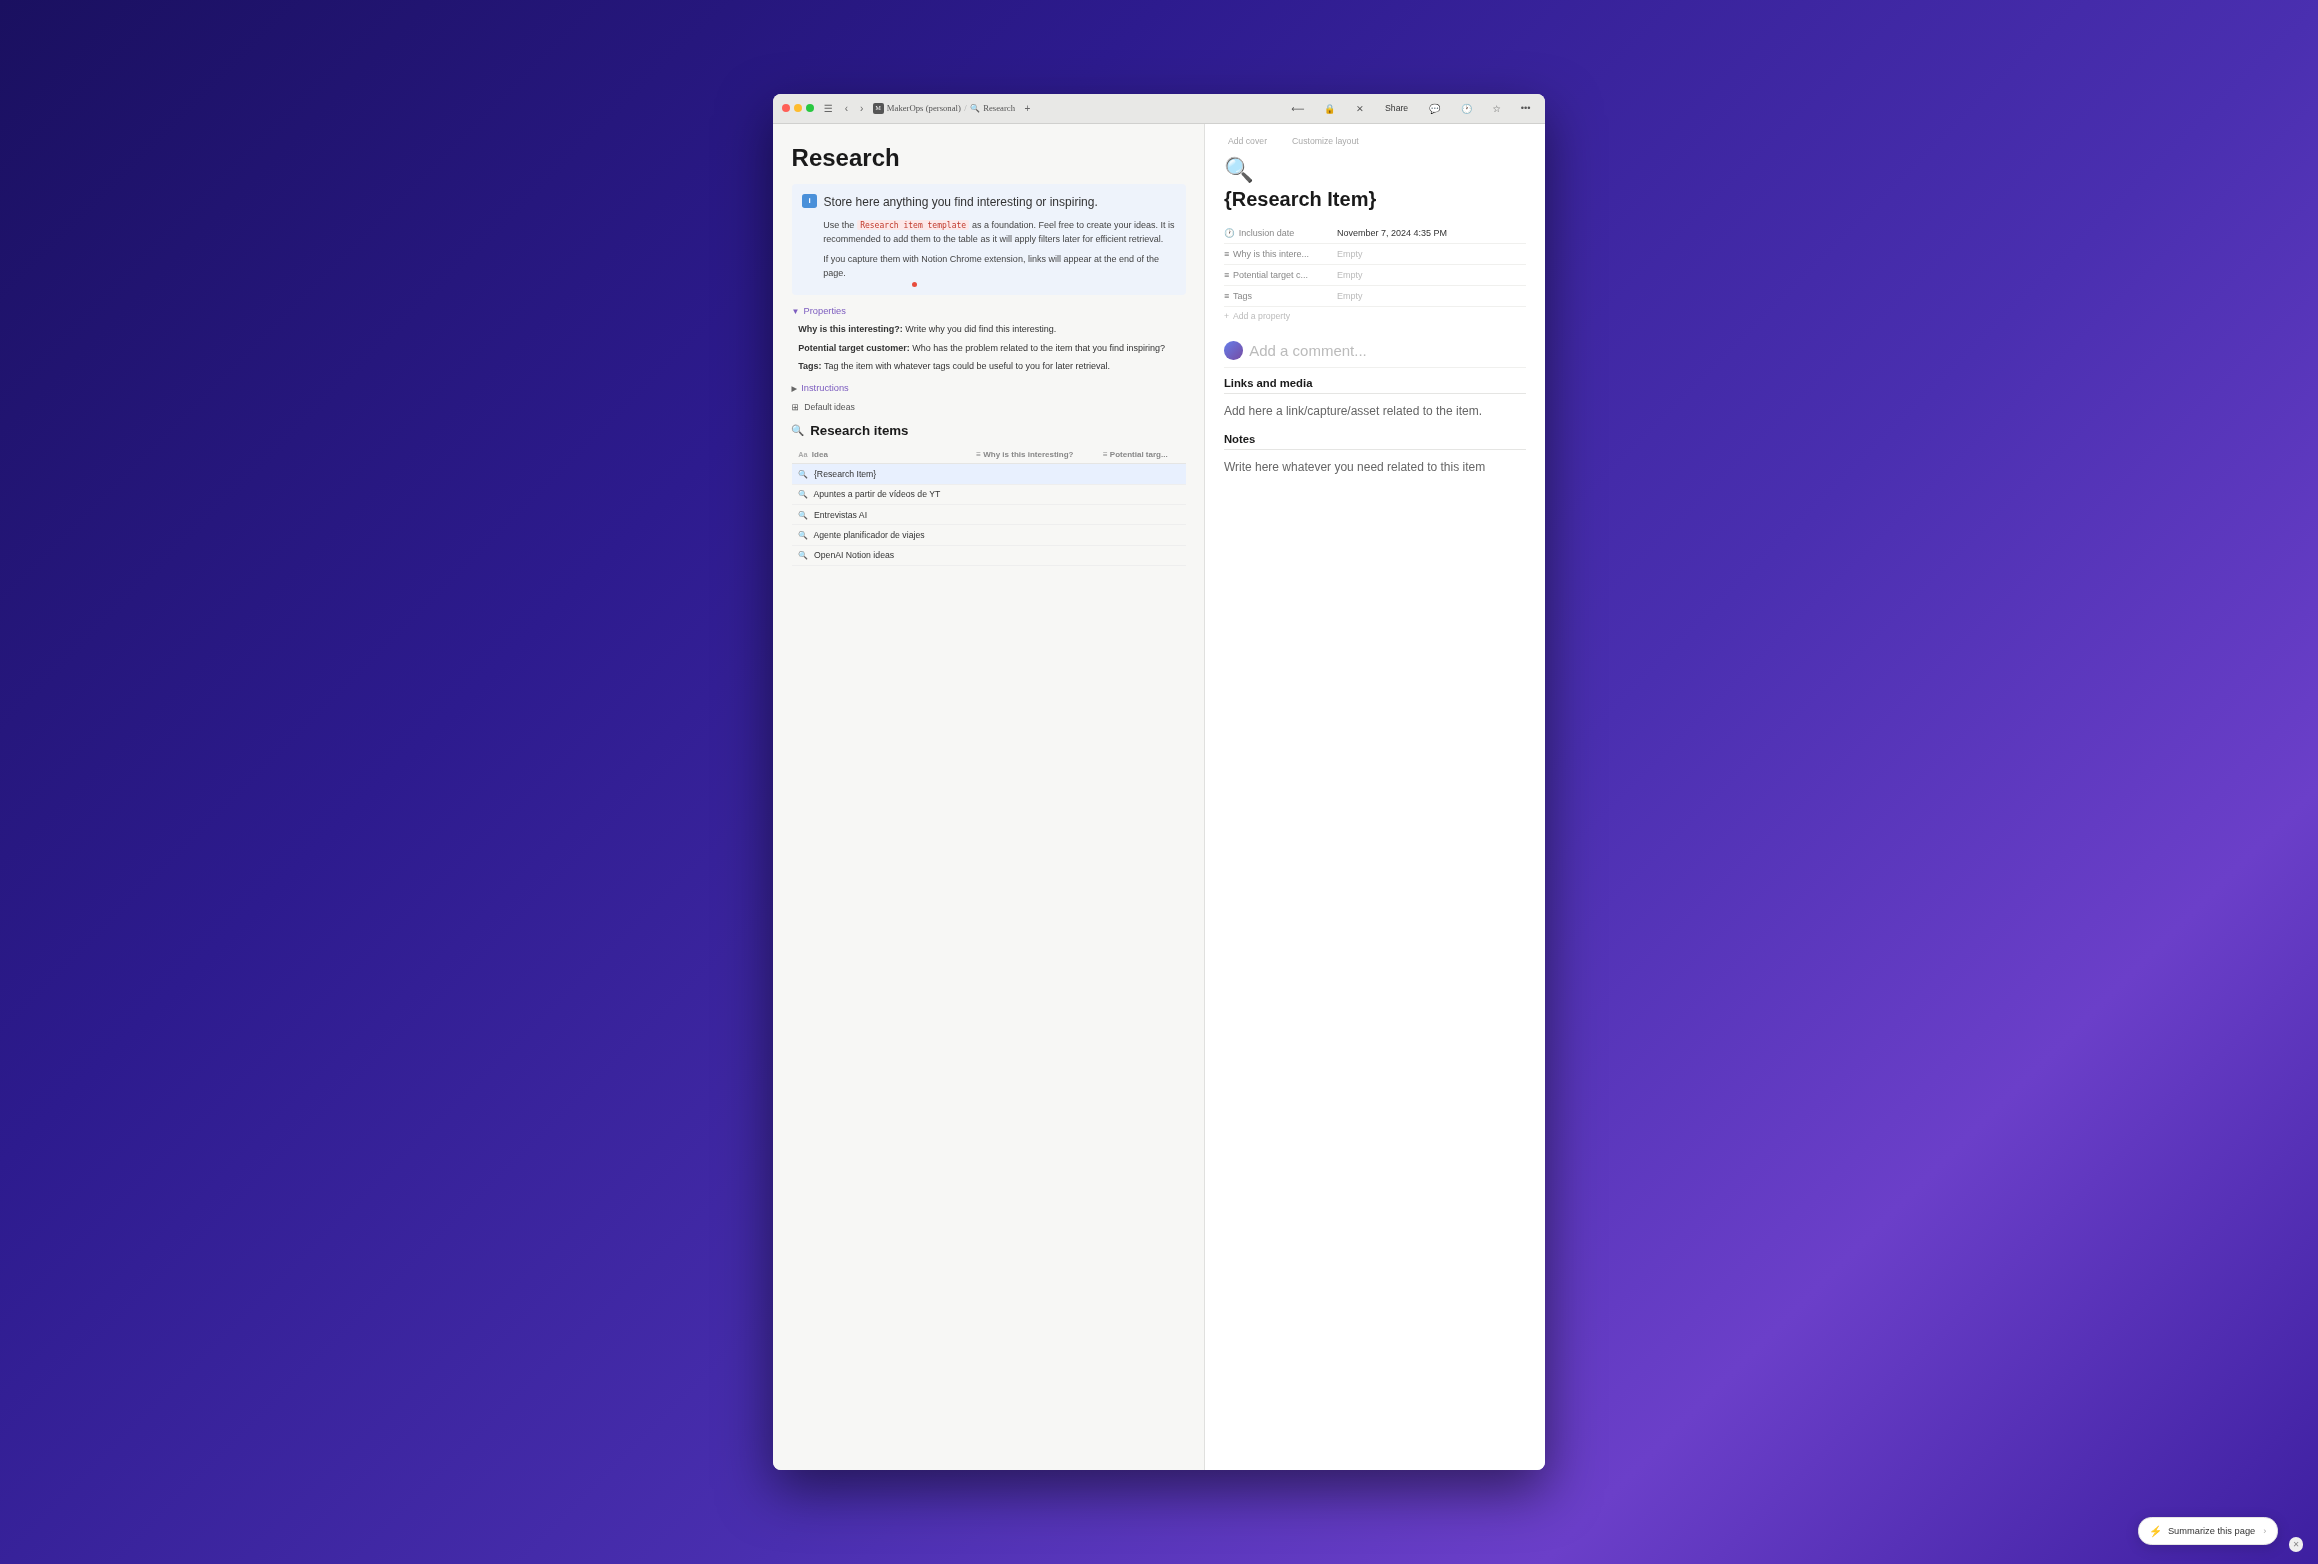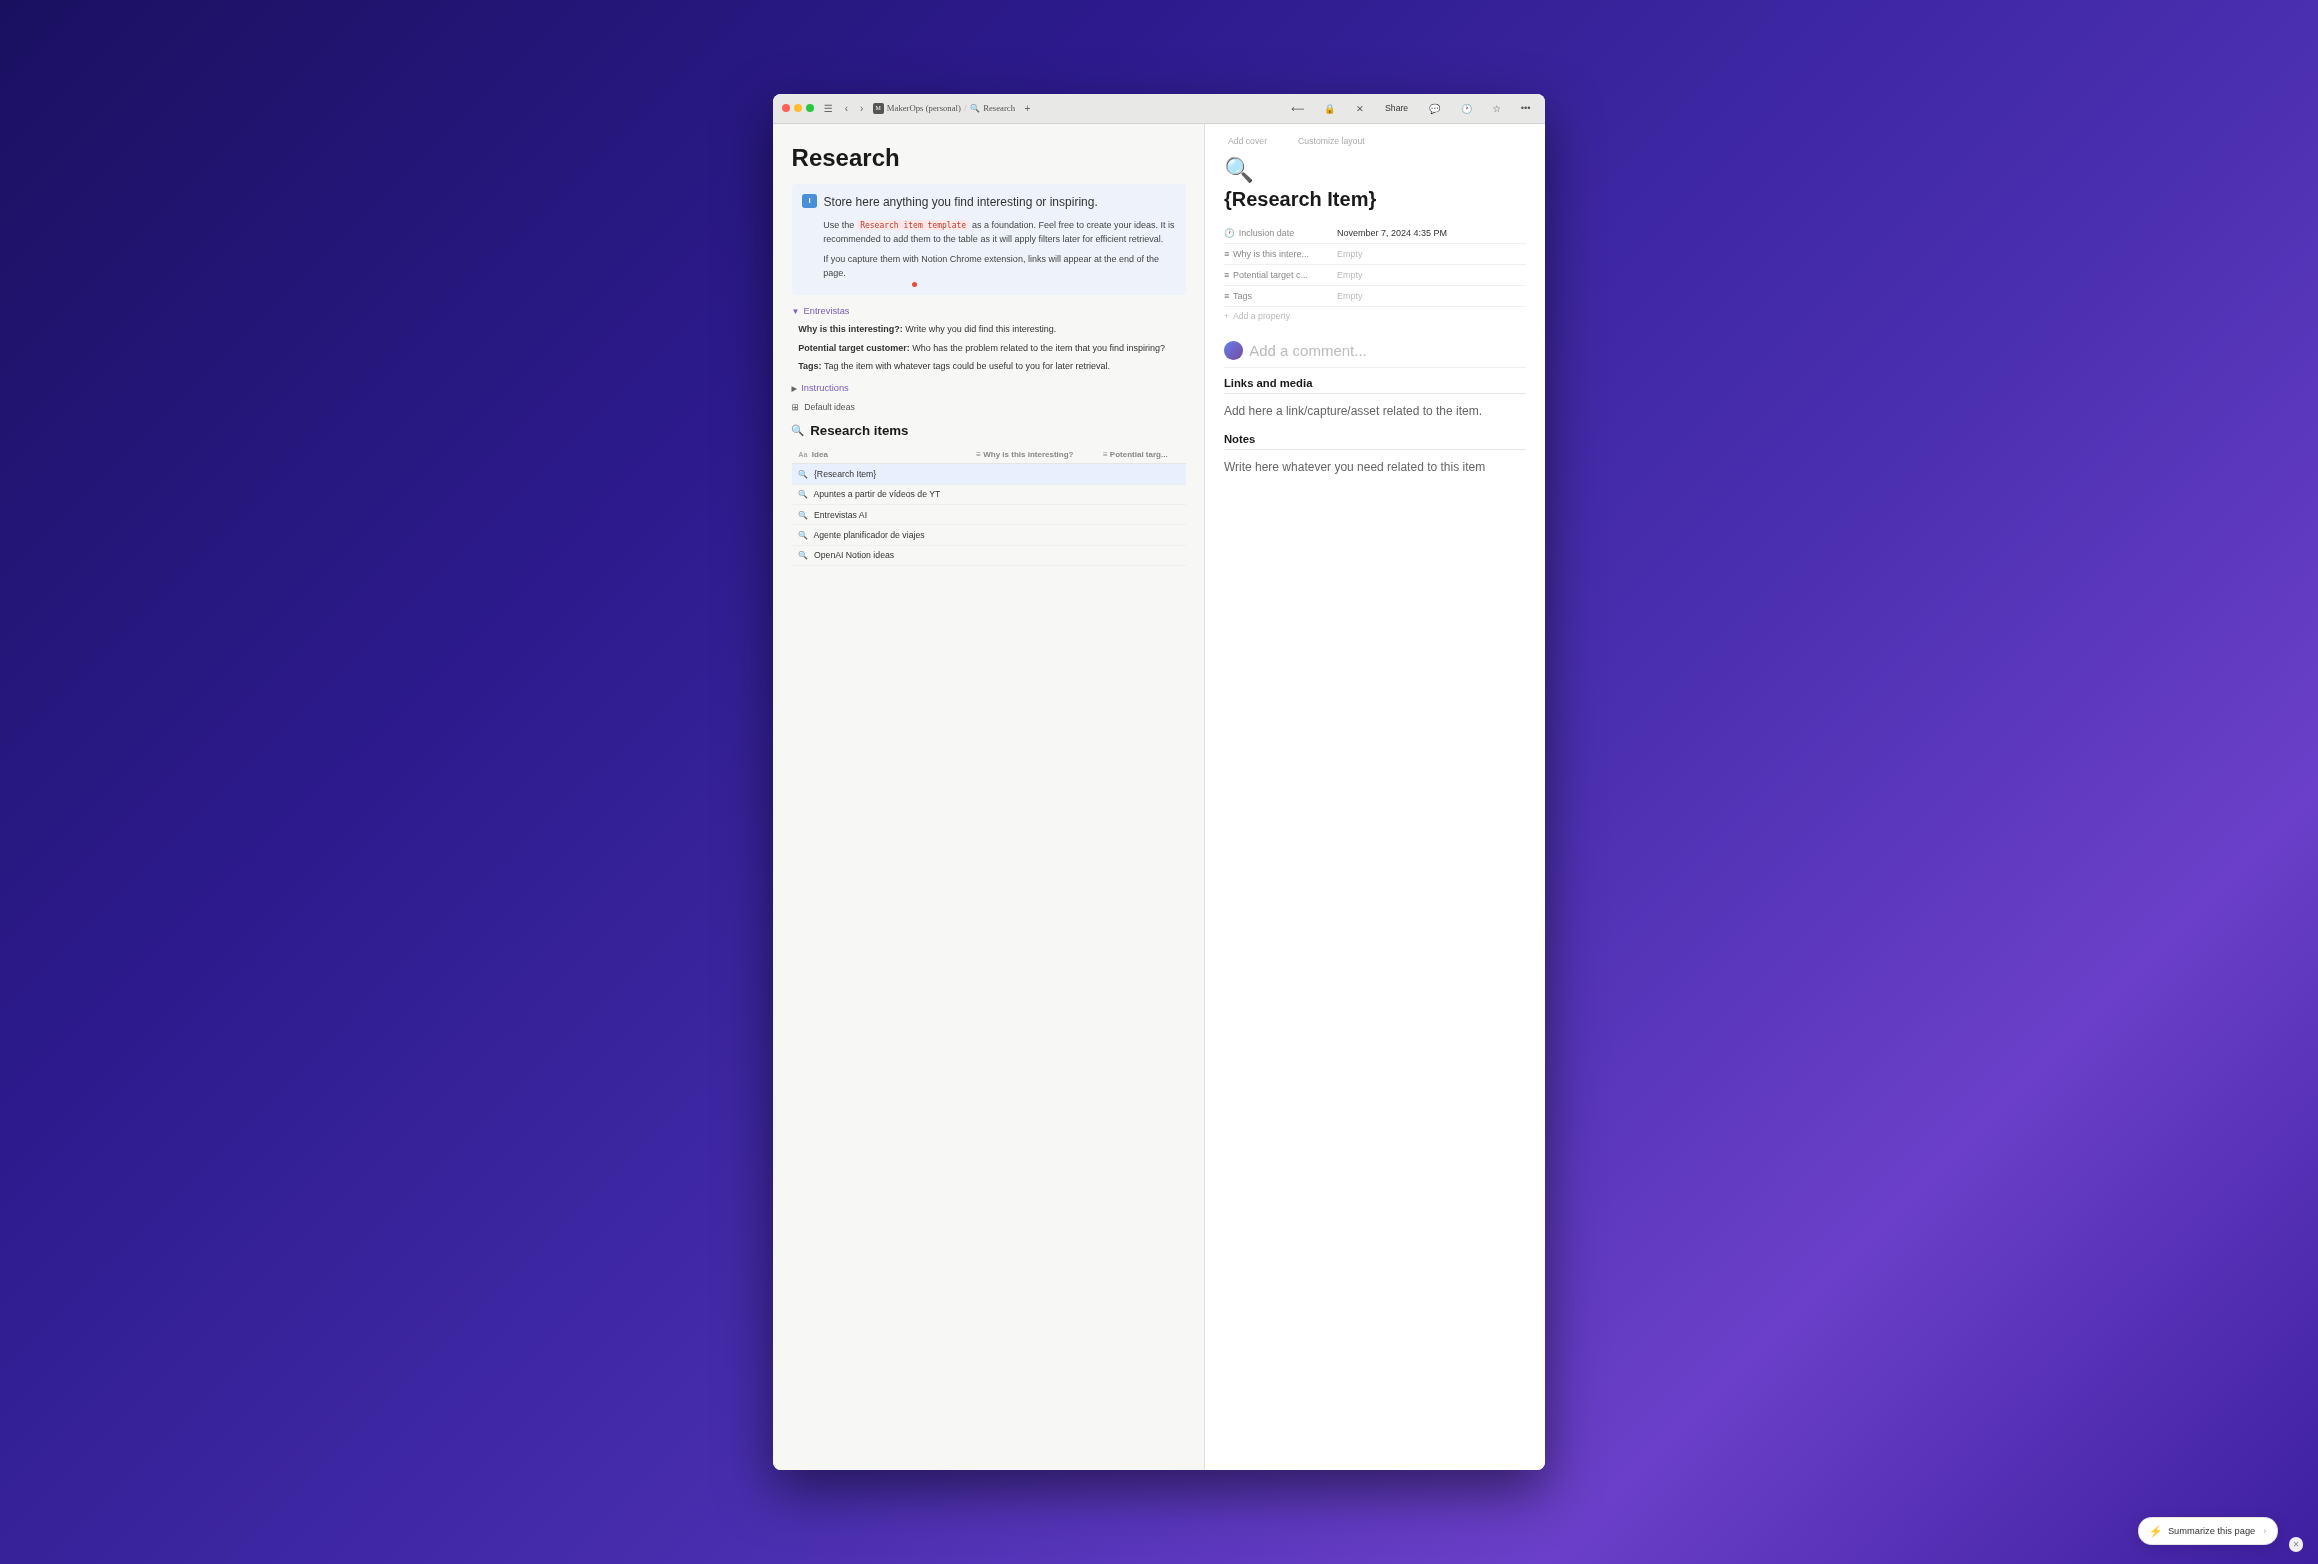--- a/index.html
+++ b/index.html
@@ -260,21 +260,21 @@
     
     .right-panel {
       width: 44%;
       overflow-y: auto;
       background: #ffffff;
       padding: 10.7px 18.6px;
     }
     .right-top-actions {
       display: flex;
       align-items: flex-start;
-      gap: 23px;
+      gap: 17px;
       margin-bottom: 8px;
       color: #999;
       font-size: 8.7px;
     }
     .right-top-btn {
       background: none;
       border: none;
       cursor: pointer;
       color: #aaa;
       font-size: 8.7px;
@@ -440,21 +440,21 @@
           <span>Use the</span>
           <span class="code-link">Research item template</span>
           <span>as a foundation. Feel free to create your ideas. It is recommended to add them to the table as it will apply filters later for efficient retrieval.</span>
         </div>
         <div class="info-subtext">If you capture them with Notion Chrome extension, links will appear at the end of the page.</div>
         <div class="red-dot"></div>
       </div>
 
       <div class="section-toggle">
         <span class="toggle-arrow">▼</span>
-        <span>Entrevistas</span>
+        <span>Properties</span>
       </div>
       <div class="properties-section">
         <div class="prop-row">
           <span class="prop-label">Why is this interesting?:</span>
           <span>Write why you did find this interesting.</span>
         </div>
         <div class="prop-row">
           <span class="prop-label">Potential target customer:</span>
           <span>Who has the problem related to the item that you find inspiring?</span>
         </div>

